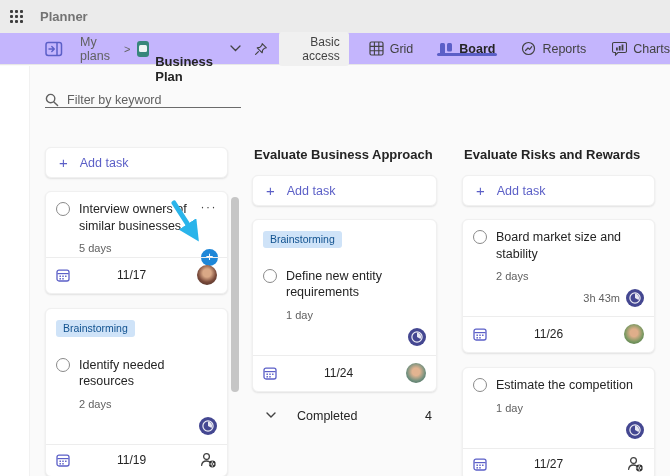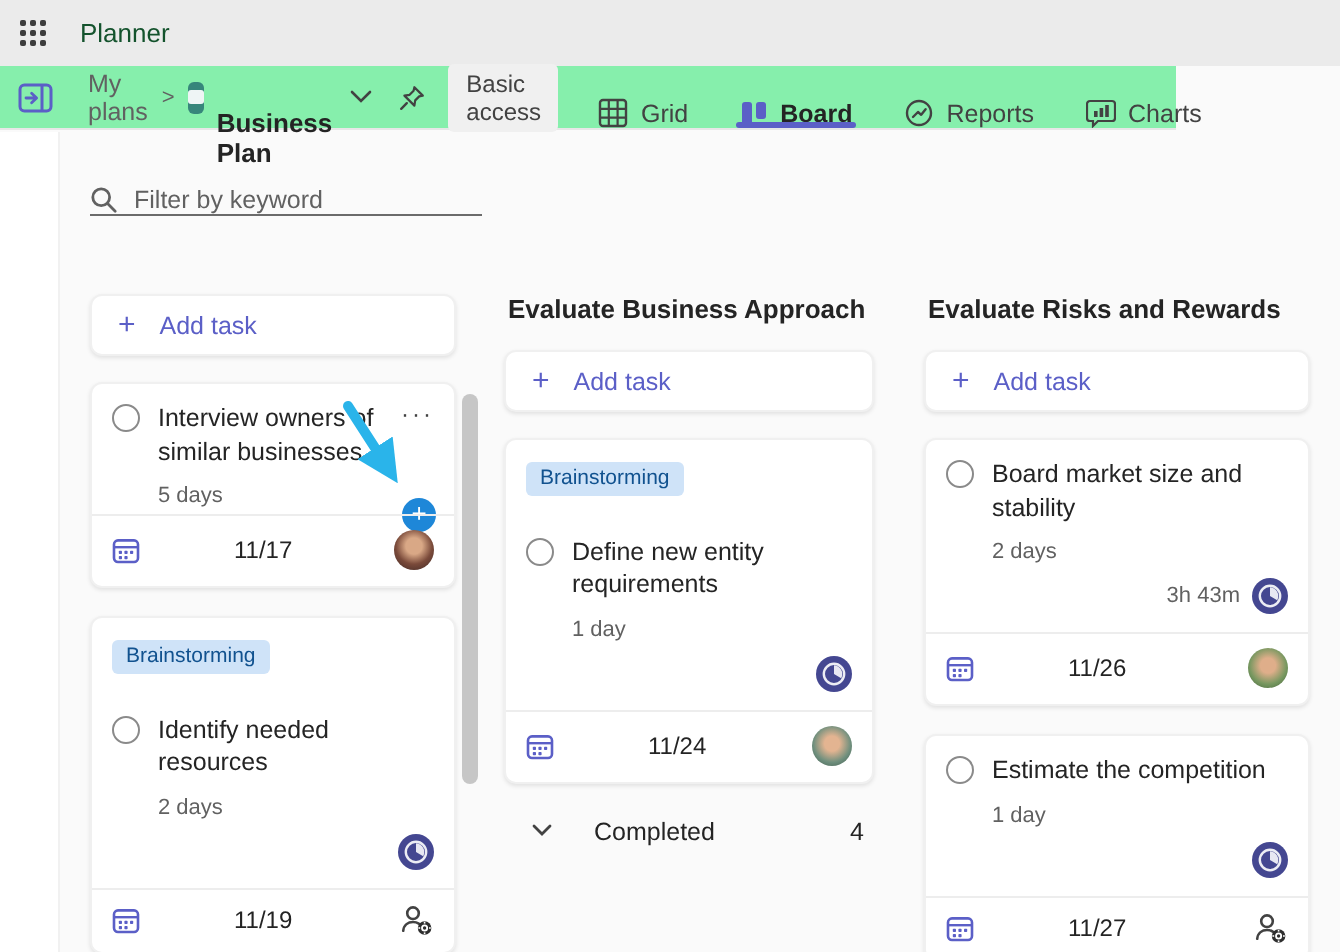--- a/index.html
+++ b/index.html
@@ -6,37 +6,37 @@
   html,body { width:670px; height:476px; overflow:hidden; background:#fafafa;
     font-family:"Liberation Sans", sans-serif; color:#242424; }
   .stage { position:absolute; left:0; top:0; width:670px; height:476px; }
 
   
   .topbar { position:absolute; left:0; top:0; width:670px; height:33px; background:#ebebeb;
     display:flex; align-items:center; }
   .waffle { margin-left:10px; display:grid; grid-template-columns:repeat(3,3px);
     grid-template-rows:repeat(3,3px); gap:2px; cursor:pointer; }
   .waffle i { width:2.6px; height:2.6px; background:#3d3d3d; border-radius:1px; }
-  .appname { margin-left:17px; color:#14532d; font-weight:400; font-size:13px; }
+  .appname { margin-left:17px; color:#737373; font-weight:700; font-size:13px; }
 
   
-  .header { position:absolute; left:0; top:33px; width:588px; height:32px; background:#86efac;
-    border-bottom:1px solid #e7e7e7; display:flex; align-items:center; font-size:12.5px; }
+  .header { position:absolute; left:0; top:33px; width:670px; height:32px; background:#c4b5fd;
+    border-bottom:1px solid #e7e7e7; display:flex; align-items:center; font-size:12.5px;padding-left:36px; }
   .railtoggle { margin-left:9px; display:flex; }
   .crumb { margin-left:17px; color:#616161; }
   .crumb-sep { margin:0 7px; color:#616161; font-size:11px; }
   .plan-icon { width:16px; height:16px; background:#37867b; border-radius:3px; margin-right:6px;
     display:flex; align-items:center; justify-content:center; }
   .plan-icon i { width:8px; height:7px; background:rgba(255,255,255,.92); border-radius:1.5px; display:block; }
   .plan-title { font-weight:700; font-size:13px;margin-top:40px; }
   .title-chevron { margin-left:9px; display:flex; }
   .pin { margin-left:13px; display:flex; }
   .badge { margin-left:11px; background:#f0f0f0; color:#424242; font-size:12px;
-    padding:3px 9px; border-radius:3px; }
-  .tabs { margin-left:20px; display:flex; gap:26px; height:100%; align-items:flex-end; }
+    padding:3px 9px; border-radius:3px;text-align:right; }
+  .tabs { margin-left:20px; display:flex; gap:26px; height:100%; align-items:center; }
   .tab { display:flex; align-items:center; gap:6px; color:#424242; position:relative; cursor:pointer; }
   .tab.active { color:#242424; font-weight:700; }
   .tab.active::after { content:""; position:absolute; left:-2px; right:-2px; bottom:0;
     height:3px; border-radius:2px; background:#5b5fc7; }
 
   .left-rail { position:absolute; left:0; top:66px; width:30px; height:410px; background:#fff;
     border-right:1px solid #f1f1f1; }
 
   
   .filterbox { position:absolute; left:45px; top:84px; width:196px; height:24px;

